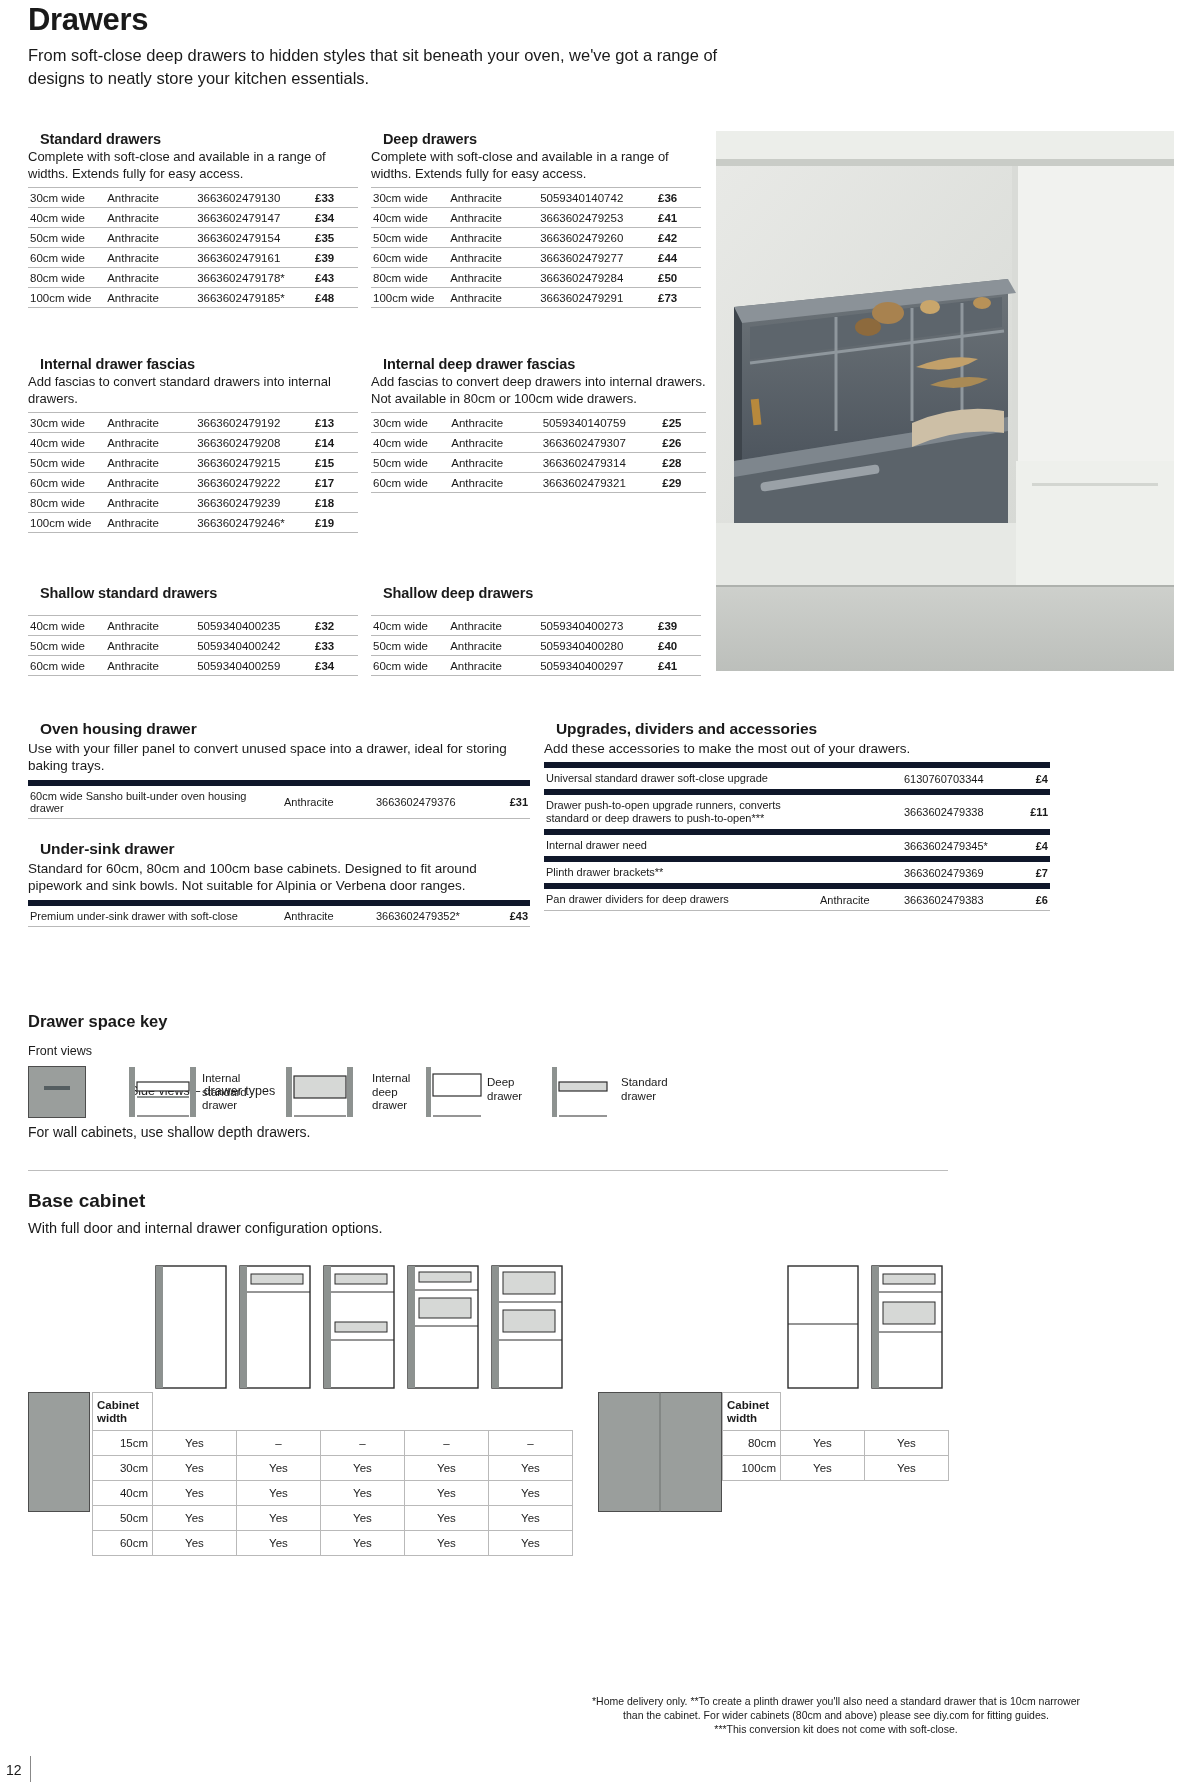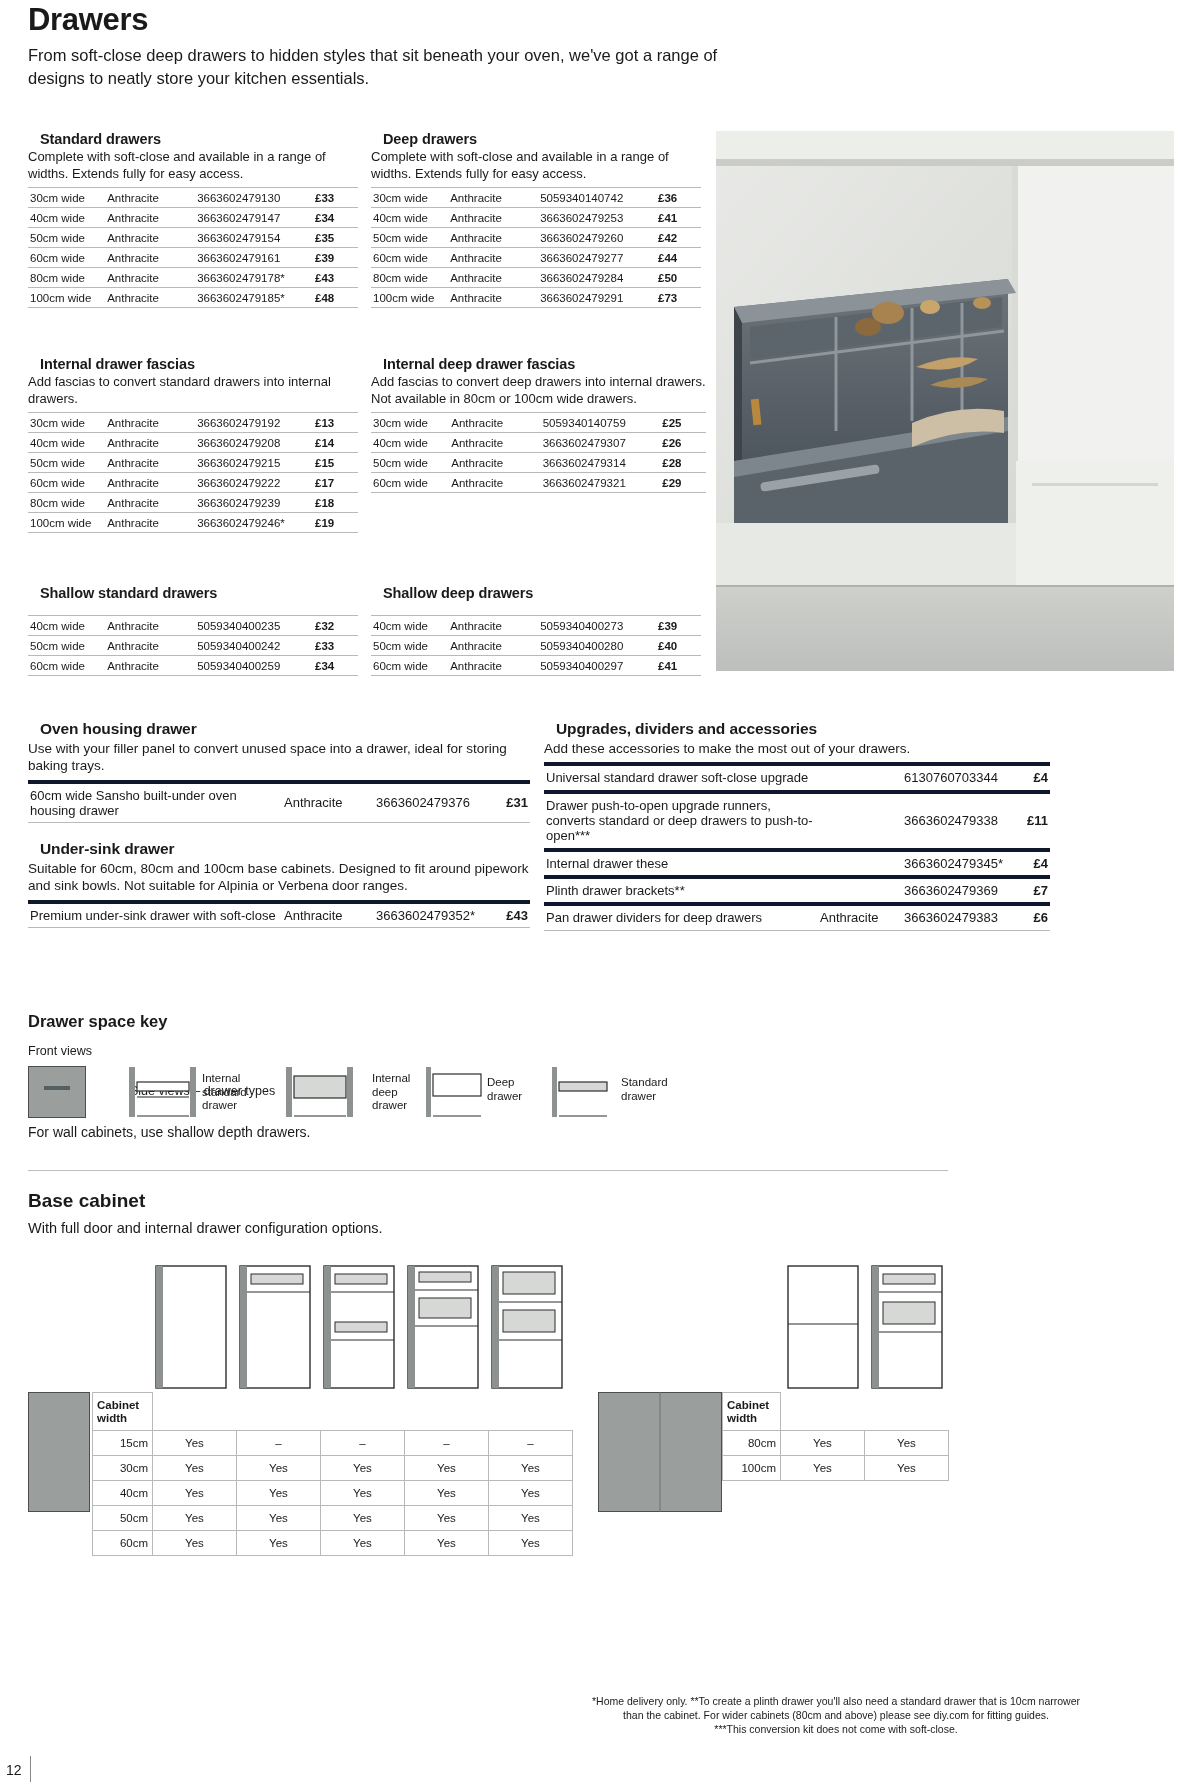--- a/index.html
+++ b/index.html
@@ -39,22 +39,22 @@
   table.pt tr td { border-bottom: none; }
   table.pt tr:last-child td { border-bottom: 1px solid #b9b9b9; }
   table.pt td.c1 { width: 72px; }
   table.pt td.c2 { width: 84px; }
   table.pt td.c3 { width: 110px; }
   table.pt td.c4 { font-weight: 700; text-align: left; width: 42px; }
 
   
   table.wide { width: 100%; border-collapse: collapse; }
   table.wide td {
-    font-size: 13px; padding: 4px 2px;
-    border-top: 4px solid #0f172a; border-bottom: 1px solid #b9b9b9;
+    font-size: 11px; padding: 4px 2px;
+    border-top: 6px solid #0f172a; border-bottom: 1px solid #b9b9b9;
     color: #1a1a1a;
   }
   table.wide td.price { font-weight: 700; text-align: right; }
   table.wide td.code { text-align: left; white-space: nowrap; }
   table.wide td.col { text-align: left; white-space: nowrap; }
 
   
   .hero {
     position: absolute; left: 716px; top: 131px; width: 458px; height: 540px;
     overflow: hidden; background: #d8d9d6;
@@ -386,21 +386,21 @@
           <td class="col" style="width:92px">Anthracite</td>
           <td class="code" style="width:116px">3663602479376</td>
           <td class="price" style="width:40px">£31</td>
         </tr>
       </tbody>
     </table>
   </div>
 
   <div class="block" style="left:28px; top:840px; width:502px;">
     <h3 style="font-size:15.5px;">Under-sink drawer</h3>
-    <div class="sub" style="font-size:13.5px;">Suitable for 60cm, 80cm and 100cm base cabinets. Designed to fit around pipework and sink bowls. Not suitable for Alpinia or Verbena door ranges.</div>
+    <div class="sub" style="font-size:13.5px;">Standard for 60cm, 80cm and 100cm base cabinets. Designed to fit around pipework and sink bowls. Not suitable for Alpinia or Verbena door ranges.</div>
     <table class="wide">
       <tbody>
         <tr>
           <td>Premium under-sink drawer with soft-close</td>
           <td class="col" style="width:92px">Anthracite</td>
           <td class="code" style="width:116px">3663602479352*</td>
           <td class="price" style="width:40px">£43</td>
         </tr>
       </tbody>
     </table>
@@ -417,21 +417,21 @@
             <td class="code" style="width: 112px;">6130760703344</td>
             <td class="price" style="width: 36px;">£4</td>
           </tr>
           <tr>
             <td style="line-height: 1.18;">Drawer push-to-open upgrade runners, converts standard or deep drawers to push-to-open***</td>
             <td class="col" style="width: 84px;"></td>
             <td class="code" style="width: 112px;">3663602479338</td>
             <td class="price" style="width: 36px;">£11</td>
           </tr>
           <tr>
-            <td style="line-height: 1.18;">Internal drawer these</td>
+            <td style="line-height: 1.18;">Internal drawer need</td>
             <td class="col" style="width: 84px;"></td>
             <td class="code" style="width: 112px;">3663602479345*</td>
             <td class="price" style="width: 36px;">£4</td>
           </tr>
           <tr>
             <td style="line-height: 1.18;">Plinth drawer brackets**</td>
             <td class="col" style="width: 84px;"></td>
             <td class="code" style="width: 112px;">3663602479369</td>
             <td class="price" style="width: 36px;">£7</td>
           </tr>

